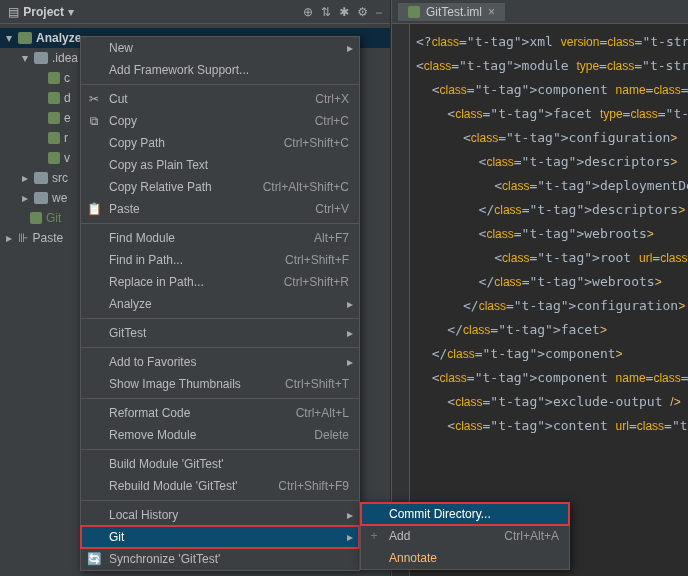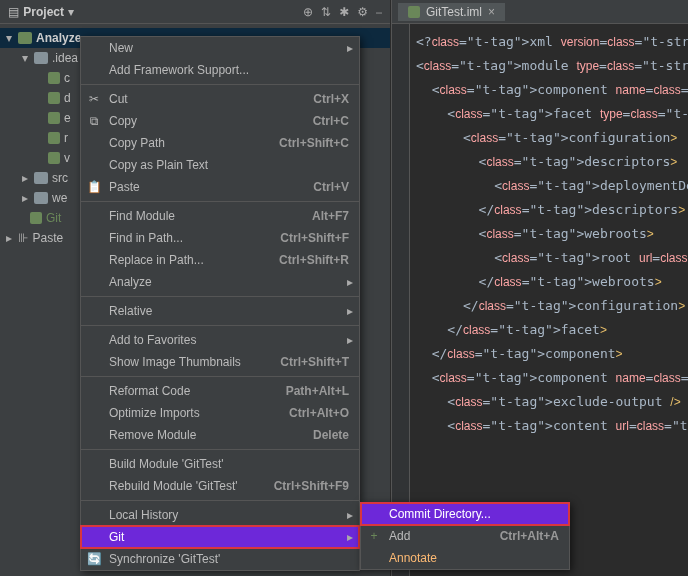--- a/index.html
+++ b/index.html
@@ -18,28 +18,28 @@
   .folder-ico.open { background: #6a8759; }
   .file-ico { width: 12px; height: 12px; display: inline-block; border-radius: 2px; }
   .xml-ico { background: #6a8759; }
   .lib-ico { color: #aaa; }
   .editor { position: absolute; left: 391px; top: 0; right: 0; height: 576px; background: #2b2b2b; border-left: 1px solid #555; }
   .tabbar { height: 24px; display: flex; align-items: center; background: #3c3f41; border-bottom: 1px solid #555; padding-left: 6px; }
   .tab { background: #515658; padding: 2px 10px; display: flex; gap: 6px; align-items: center; color: #ccc; }
   .tab .x { color: #aaa; cursor: pointer; }
   .code { padding: 6px; font-family: Consolas, monospace; font-size: 13px; line-height: 23px; color: #a9b7c6; white-space: pre; }
   .t-tag { color: #e8bf6a; }
-  .t-attr { color: #fca5a5; }
+  .t-attr { color: #eab308; }
   .gutter { position: absolute; left: 0; top: 24px; width: 18px; height: 552px; background: #313335; border-right: 1px solid #555; }
   .context-menu { position: absolute; left: 80px; top: 36px; width: 280px; background: #3c3f41; border: 1px solid #555; box-shadow: 2px 2px 8px rgba(0,0,0,0.6); z-index: 50; }
   .mitem { display: flex; align-items: center; height: 22px; padding: 0 10px 0 28px; color: #bbb; position: relative; }
-  .mitem .sc { position: absolute; right: 10px; color: #999; font-weight: bold; }
+  .mitem .sc { position: absolute; right: 10px; color: #999; }
   .mitem .ar { position: absolute; right: 6px; color: #aaa; }
   .mitem .ic { position: absolute; left: 6px; width: 14px; text-align: center; }
-  .mitem.hl { background: #6d28d9; color: #fff; outline: 2px solid #d9363e; outline-offset: -1px; }
+  .mitem.hl { background: #0c4a6e; color: #fff; outline: 2px solid #d9363e; outline-offset: -1px; }
   .msep { height: 1px; background: #555; margin: 3px 0; }
   .submenu { position: absolute; left: 360px; top: 502px; width: 210px; background: #3c3f41; border: 1px solid #555; box-shadow: 2px 2px 8px rgba(0,0,0,0.6); z-index: 60; }
   .submenu .mitem.hl { outline: 2px solid #d9363e; }
   .und { }
 </style>
 </head>
 <body>
 
 <div class="proj-panel">
   <div class="proj-header">
@@ -157,20 +157,24 @@
       <span class="sc">Ctrl+C</span>
     </div>
   <div class="mitem">
       <span>Copy Path</span>
       <span class="sc">Ctrl+Shift+C</span>
     </div>
   <div class="mitem">
       <span>Copy as Plain Text</span>
     </div>
   <div class="mitem">
+      <span>Copy Relative Path</span>
+      <span class="sc">Ctrl+Alt+Shift+C</span>
+    </div>
+  <div class="mitem">
       <span class="ic">📋</span>
       <span>Paste</span>
       <span class="sc">Ctrl+V</span>
     </div>
   <div class="msep"></div>
   <div class="mitem">
       <span>Find Module</span>
       <span class="sc">Alt+F7</span>
     </div>
   <div class="mitem">
@@ -180,40 +184,36 @@
   <div class="mitem">
       <span>Replace in Path...</span>
       <span class="sc">Ctrl+Shift+R</span>
     </div>
   <div class="mitem">
       <span>Analyze</span>
       <span class="ar">▸</span>
     </div>
   <div class="msep"></div>
   <div class="mitem">
-      <span>Relative</span>
+      <span>GitTest</span>
       <span class="ar">▸</span>
     </div>
   <div class="msep"></div>
   <div class="mitem">
       <span>Add to Favorites</span>
       <span class="ar">▸</span>
     </div>
   <div class="mitem">
       <span>Show Image Thumbnails</span>
       <span class="sc">Ctrl+Shift+T</span>
     </div>
   <div class="msep"></div>
   <div class="mitem">
       <span>Reformat Code</span>
-      <span class="sc">Path+Alt+L</span>
-    </div>
-  <div class="mitem">
-      <span>Optimize Imports</span>
-      <span class="sc">Ctrl+Alt+O</span>
+      <span class="sc">Ctrl+Alt+L</span>
     </div>
   <div class="mitem">
       <span>Remove Module</span>
       <span class="sc">Delete</span>
     </div>
   <div class="msep"></div>
   <div class="mitem">
       <span>Build Module 'GitTest'</span>
     </div>
   <div class="mitem">

